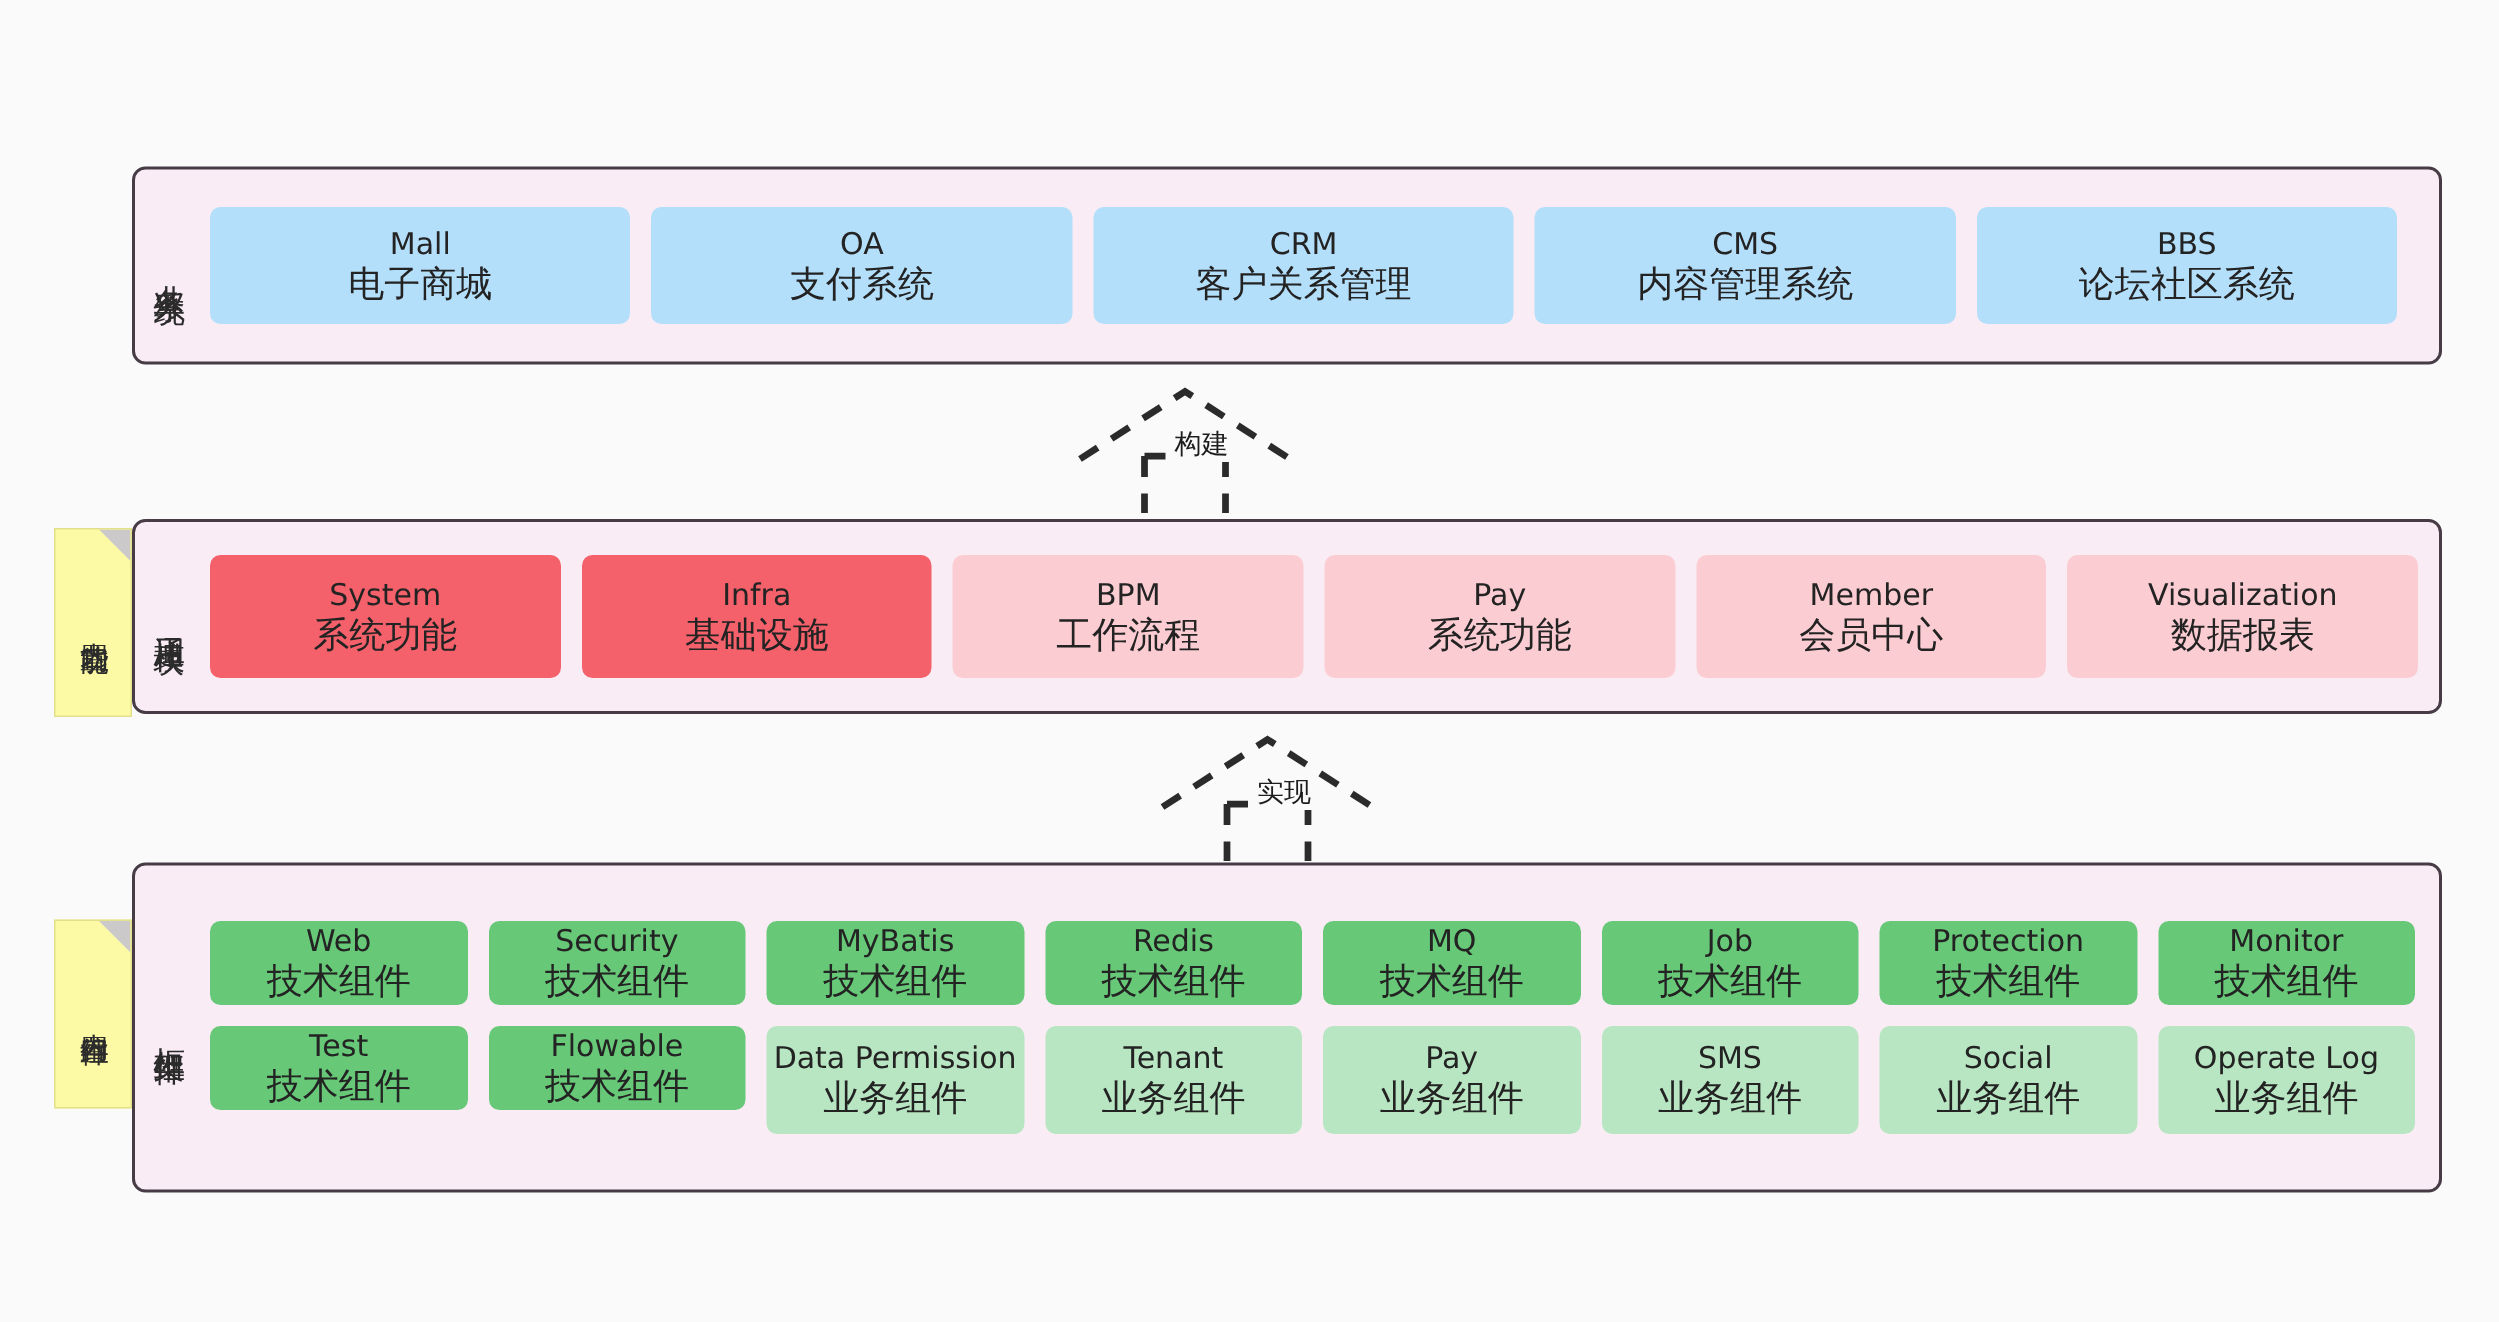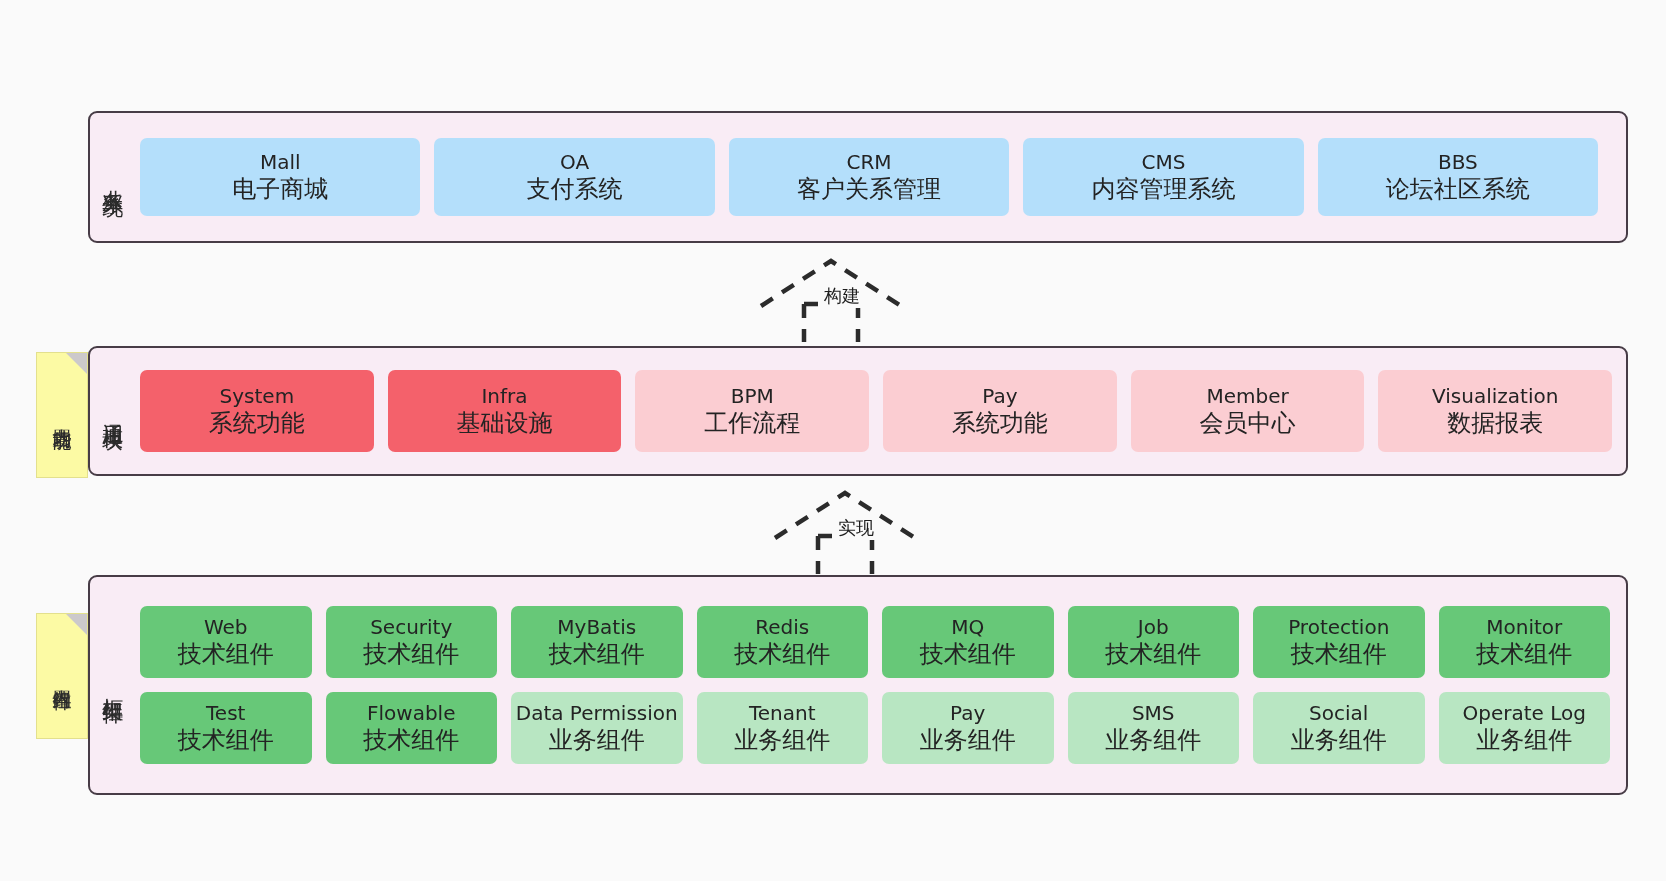--- a/index.html
+++ b/index.html
@@ -56,21 +56,21 @@
     text-align:center;
     line-height:1.22;
     color:#232323;
   }
   .card .t1{font-size:20px;}
   .card .t2{font-size:24px;}
 
   .card.blue{background:#b4dffb;height:78px;}
   .card.red{background:#f4616b;height:82px;}
   .card.pink{background:#fbcdd2;height:82px;}
-  .card.green{background:#67c878;height:72px;}
+  .card.green{background:#67c878;height:56px;}
   .card.lgreen{background:#b8e6c2;height:72px;align-items:center;}
 
   
   #band-business{left:88px;top:111px;width:1540px;height:132px;}
   #band-business .band-body{gap:14px;padding-right:28px;}
 
   #band-modules{left:88px;top:346px;width:1540px;height:130px;}
   #band-modules .band-body{}
 
   #band-framework{left:88px;top:575px;width:1540px;height:220px;}
@@ -114,21 +114,21 @@
   .arrow{position:absolute;}
   .arrow svg{display:block;overflow:visible;}
   .arrow-label{
     position:absolute;
     font-size:18px;
     color:#1d1d1d;
     background:#fafafa;
     padding:0 2px;
     white-space:nowrap;
   }
-  #arrow-build{left:756px;top:258px;width:150px;height:84px;}
+  #arrow-build{left:715px;top:258px;width:150px;height:84px;}
   #arrow-build .arrow-label{left:66px;top:26px;}
   #arrow-impl{left:770px;top:490px;width:150px;height:84px;}
   #arrow-impl .arrow-label{left:66px;top:26px;}
 </style>
 </head>
 <body>
 
 <div class="stage">
 
   <div class="band" id="band-business">

